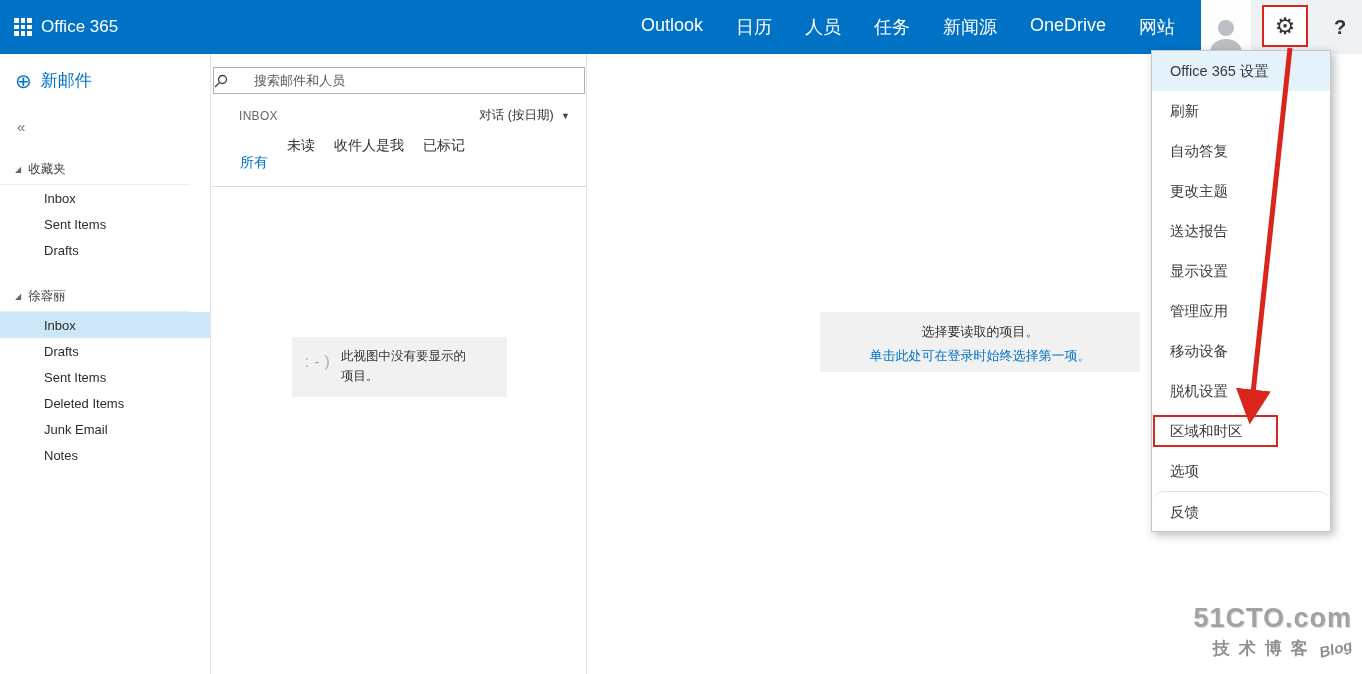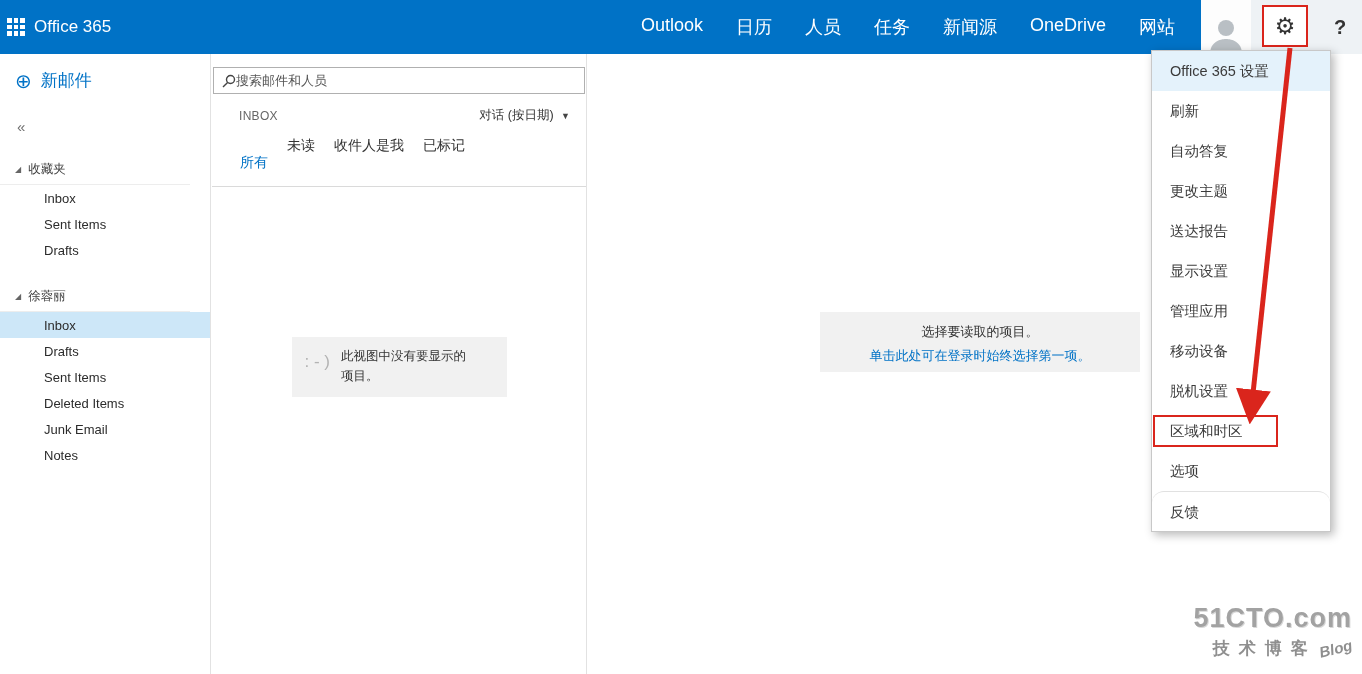--- a/index.html
+++ b/index.html
@@ -11,21 +11,21 @@
     overflow: hidden;
   }
   a { text-decoration: none; }
 
   
   .topbar {
     position:absolute; top:0; left:0; width:1362px; height:54px;
     background:#0072C6; color:#fff;
     display:flex; align-items:center;
   }
-  .brand { display:flex; align-items:center; gap:9px; padding-left:7px; font-size:17px; cursor:pointer; }
+  .brand { display:flex; align-items:center; gap:9px; padding-left:14px; font-size:17px; cursor:pointer; }
   .grid-icon { width:18px; height:18px; display:grid; grid-template-columns:repeat(3,1fr); grid-template-rows:repeat(3,1fr); gap:2px; }
   .grid-icon span { background:#fff; }
   .topnav { margin-left:auto; display:flex; gap:33px; font-size:18px; margin-right:26px; }
   .topnav a { color:#fff; cursor:pointer; }
   .top-tiles { display:flex; align-items:stretch; height:54px; background:#eef2f5; }
   .avatar-tile { width:50px; background:#fdfdfd; display:flex; align-items:flex-end; justify-content:center; cursor:pointer; }
   .gear-tile {
     width:46px; height:42px; margin:5px 10px 0 11px;
     display:flex; align-items:center; justify-content:center;
     font-size:23px; color:#333; background:#fff;
@@ -40,21 +40,21 @@
   .collapse-btn { color:#707070; font-size:15px; padding:26px 0 0 17px; cursor:pointer; width:40px; }
   .tree { margin-top:22px; }
   .tree-section { margin-bottom:21px; }
   .tree-header { display:flex; align-items:center; gap:7px; padding:4px 0 6px 15px; font-size:12.5px; color:#404040; cursor:pointer; border-bottom:1px solid #ededed; width:190px; }
   .tri-icon { font-size:8px; color:#666; }
   .tree-item { padding:4.5px 0 4.5px 44px; font-size:13px; color:#2b2b2b; line-height:17px; cursor:pointer; }
   .tree-item.selected { background:#CDE7F8; }
 
   
   .list-col { position:absolute; top:54px; left:212px; width:375px; bottom:0; border-right:1px solid #e2e2e2; background:#fff; }
-  .search-box { margin:13px 1px 0 1px; height:27px; border:1px solid #b0b0b0; display:flex; align-items:center; padding:0 8px; gap:0; background:#fff; }
+  .search-box { margin:13px 1px 0 1px; height:27px; border:1px solid #b0b0b0; display:flex; align-items:center; padding:0 0; gap:26px; background:#fff; }
   .search-box input { border:none; outline:none; flex:1; font-size:13px; color:#333; font-family:"Liberation Sans", sans-serif; background:transparent; }
   .search-box input::placeholder { color:#555; opacity:1; }
   .list-header { display:flex; justify-content:space-between; align-items:center; padding:13px 16px 0 27px; }
   .folder-label { font-size:12px; color:#666; letter-spacing:.3px; }
   .sort-btn { font-size:12.5px; color:#333; cursor:pointer; }
   .sort-btn .caret { font-size:9px; color:#444; margin-left:4px; }
   .filters { display:flex; gap:19px; padding:13px 0 14px 28px; font-size:14px; border-bottom:1px solid #dadada; }
   .filter { color:#333; cursor:pointer; }
   .filter.active { color:#0072C6;margin-top:17px; }
   .empty-box { margin:150px auto 0; width:215px; background:#f1f1f1; display:flex; gap:11px; padding:9px 11px 11px 13px; }

